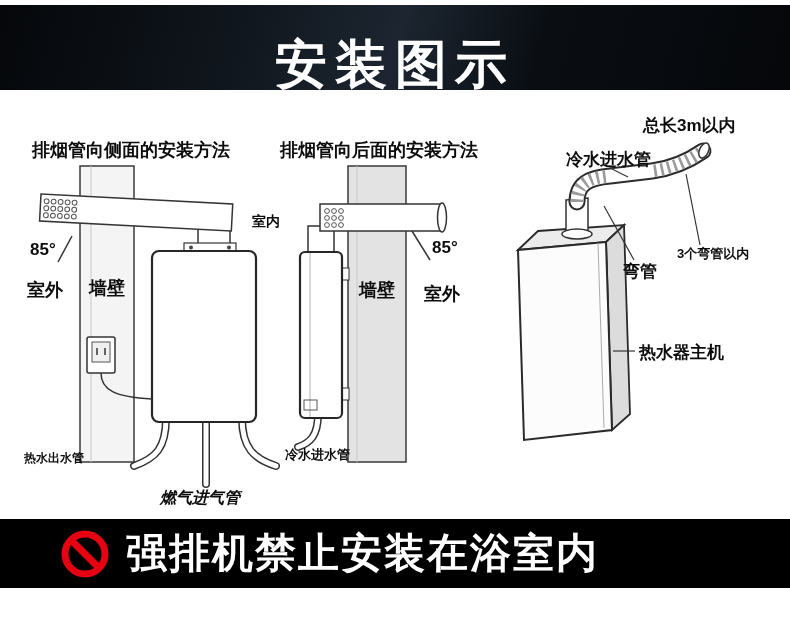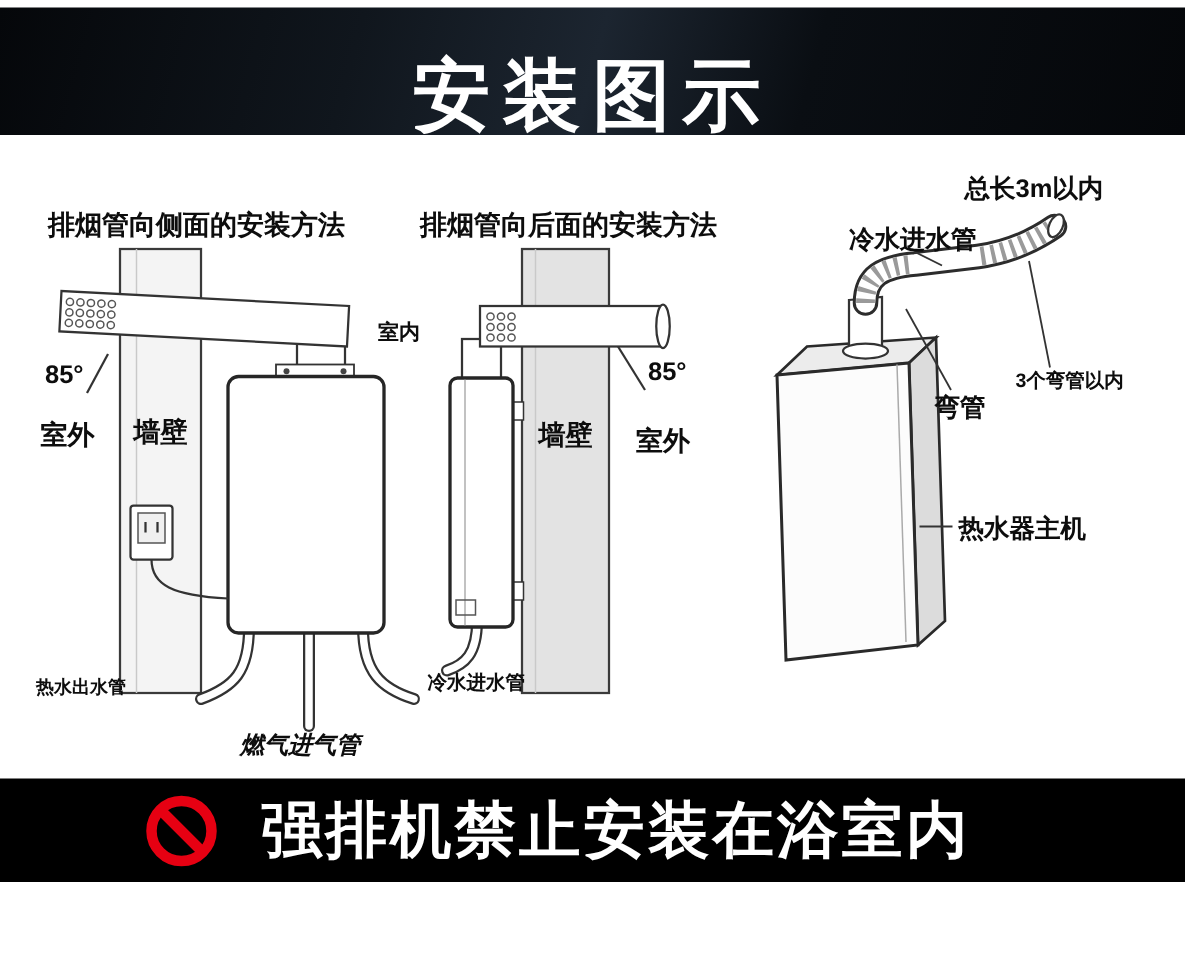--- a/index.html
+++ b/index.html
@@ -15,21 +15,21 @@
     color:#ffffff; font-size:52px; font-weight:bold; letter-spacing:8px; line-height:1;
   }
 
   .shapes { position:absolute; left:0; top:0; }
 
   .lbl { position:absolute; color:#0d0d0d; font-weight:bold; white-space:nowrap; line-height:1.15; }
 
   .warning-banner {
     position:absolute; left:0; top:519px; width:790px; height:69px;
     background:#000000;
-    display:flex; align-items:center; padding-left:96px; gap:28px;
+    display:flex; align-items:center; padding-left:60px; gap:16px;
   }
   .warning-text { color:#ffffff; font-size:41px; font-weight:bold; letter-spacing:2px; line-height:1; }
   .no-icon { display:flex; align-items:center; }
 </style>
 </head>
 <body>
 
 <div class="page">
 
   <div class="top-banner">

